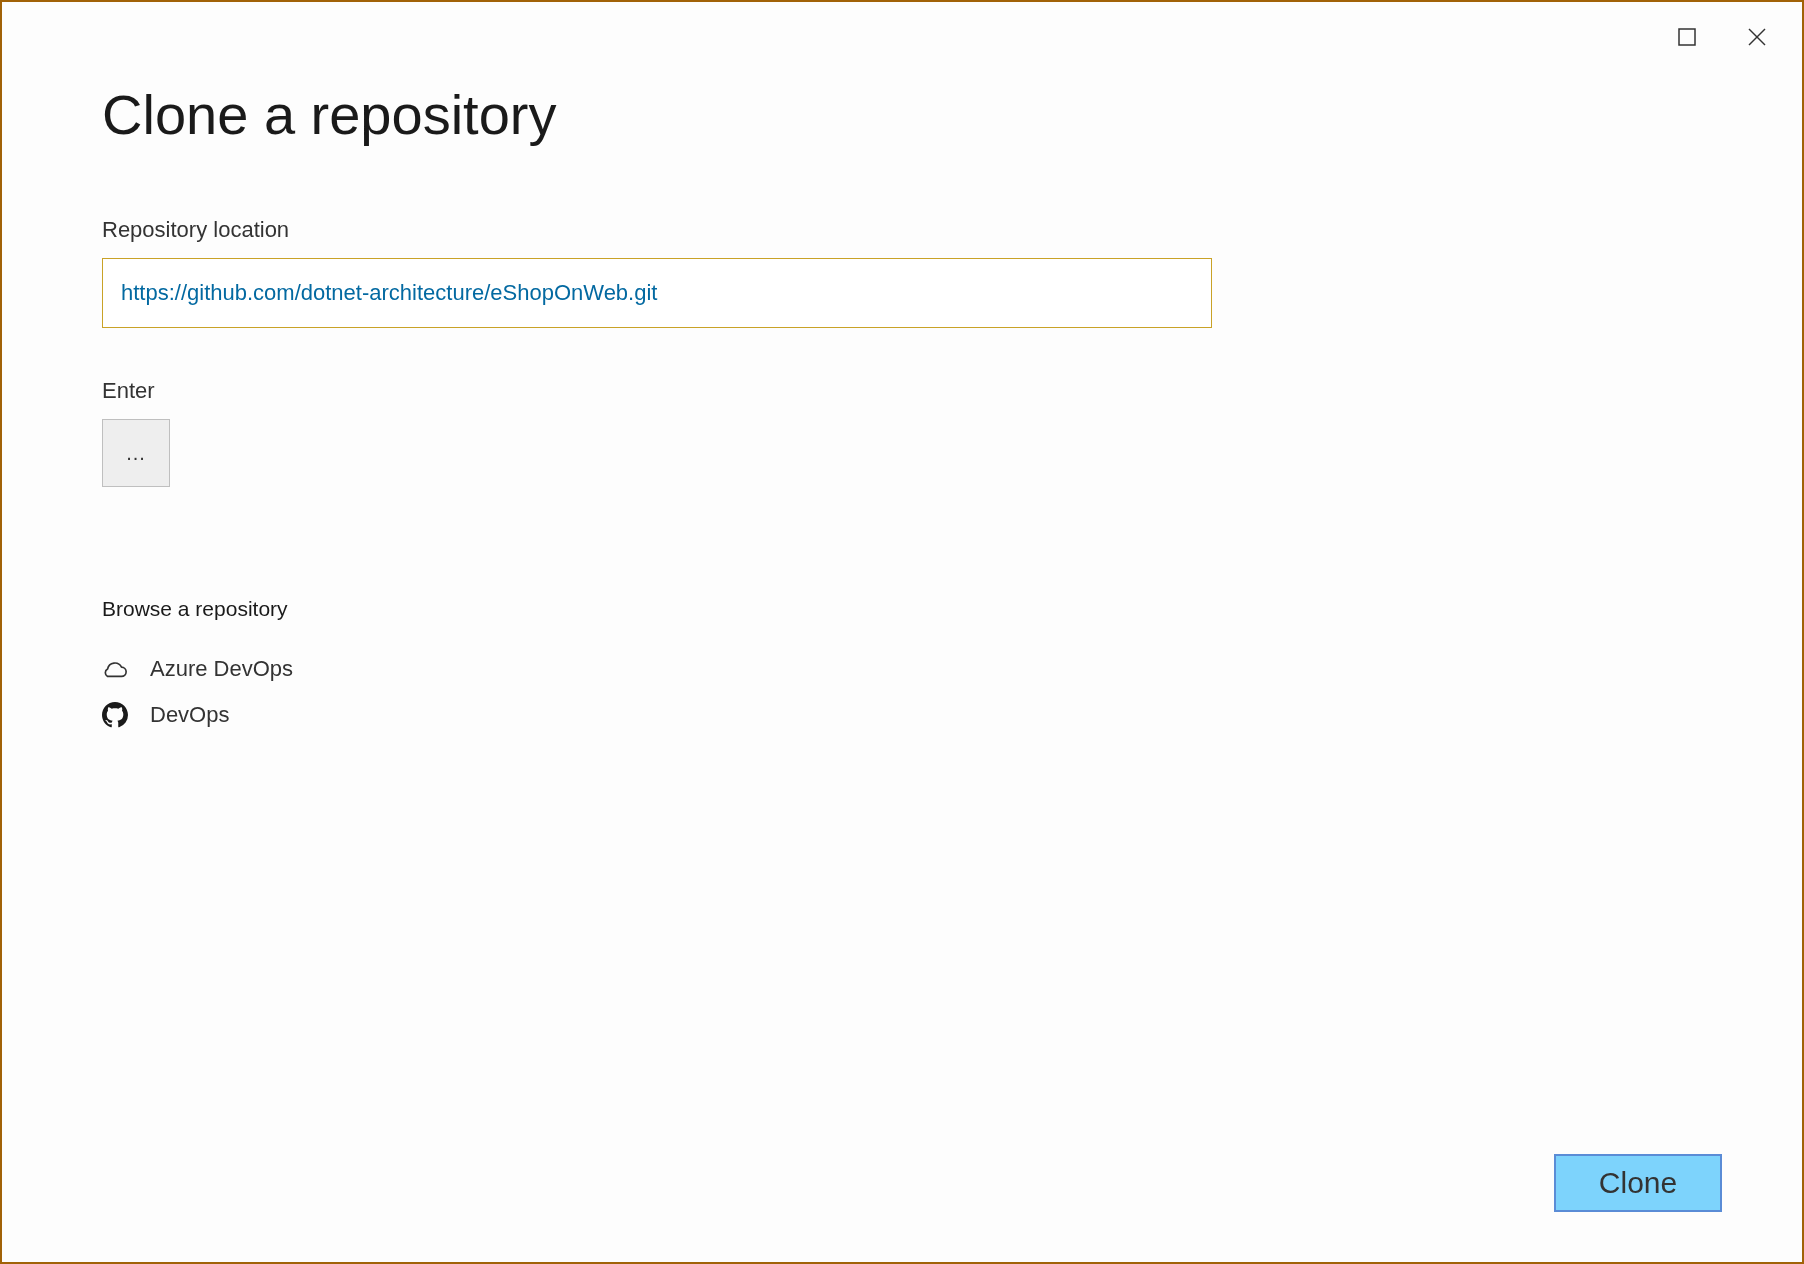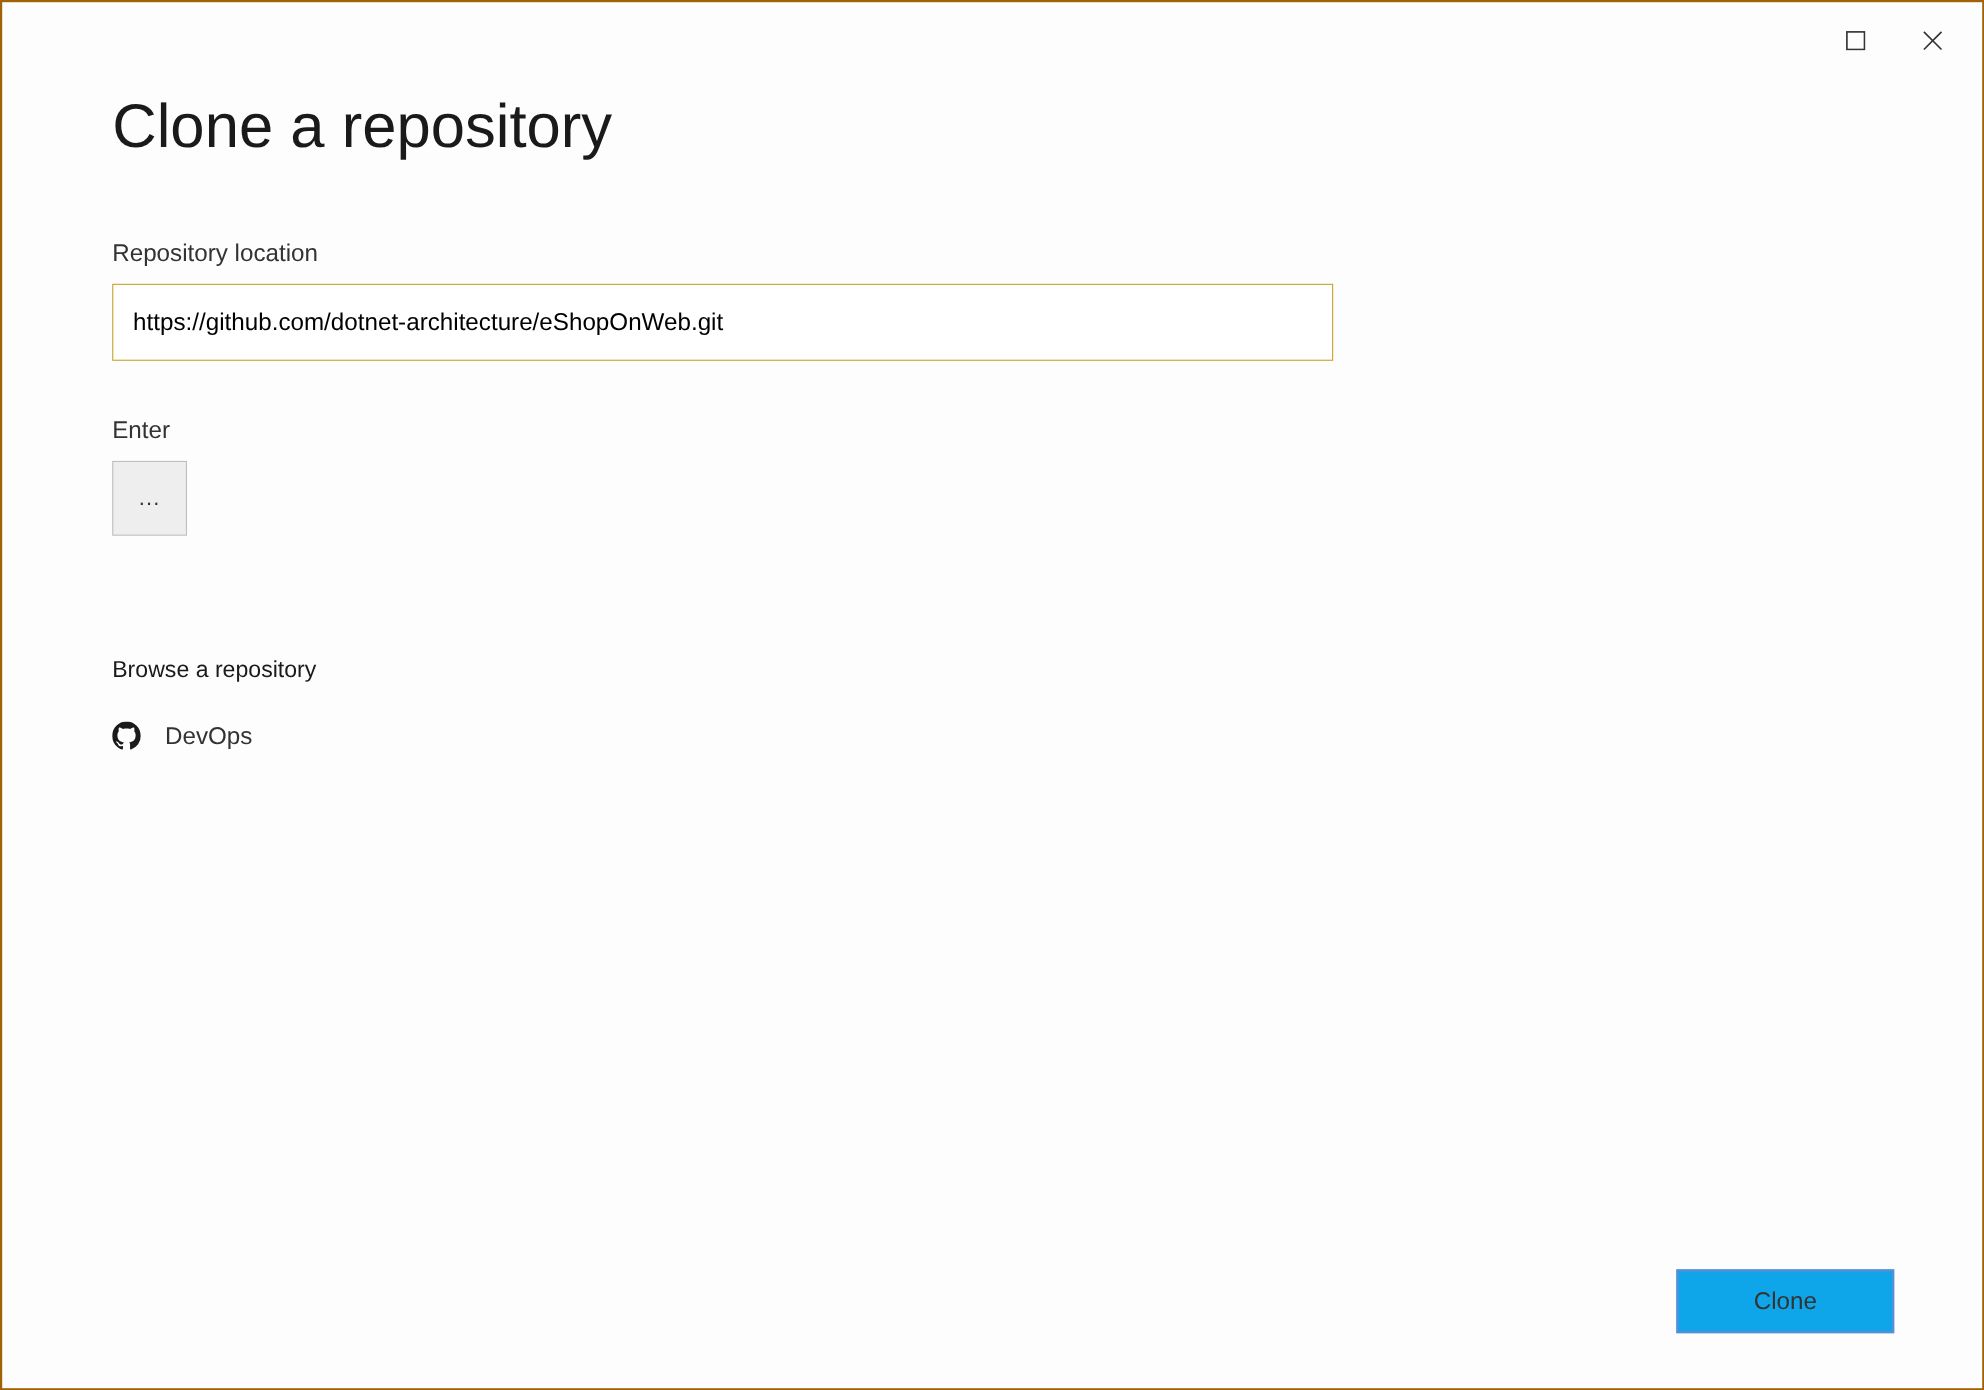--- a/index.html
+++ b/index.html
@@ -63,21 +63,21 @@
       color: #333;
       margin-bottom: 15px;
       display: block;
     }
     .text-input {
       width: 1110px;
       height: 70px;
       padding: 0 18px;
       font-size: 22px;
       font-family: inherit;
-      color: #000000;
+      color: #0369a1;
       background: #fff;
       border: 1px solid #8a8a8a;
       outline: none;
     }
     .text-input.focused {
       border: 1px solid #c9a227;
     }
     .field-group {
       margin-bottom: 50px;
     }
@@ -124,25 +124,25 @@
       align-items: center;
       justify-content: center;
       flex-shrink: 0;
     }
     .footer {
       position: absolute;
       bottom: 50px;
       right: 80px;
     }
     .clone-btn {
-      width: 198px;
+      width: 168px;
       height: 58px;
-      background: #0ea5e9;
+      background: #7dd3fc;
       border: 2px solid #5a8cd6;
-      font-size: 22px;
+      font-size: 30px;
       color: #333;
       cursor: pointer;
       font-family: inherit;
     }
   </style>
 </head>
 <body>
 
 <div class="window">
 
@@ -173,20 +173,28 @@
     <div class="field-group">
       <label class="field-label">Enter</label>
       <div class="path-row">
         <button class="browse-path-btn">...</button>
       </div>
     </div>
 
     <div class="browse-section">
       <h2 class="browse-heading">Browse a repository</h2>
 
+      <div class="provider-item">
+        <span class="provider-icon">
+          <svg width="28" height="20" viewBox="0 0 28 20">
+            <path d="M 21 18 A 5 5 0 0 0 21 8 A 8 8 0 0 0 6 10 A 4.5 4.5 0 0 0 6 18 Z" fill="none" stroke="#333" stroke-width="1.8" stroke-linejoin="round"></path>
+          </svg>
+        </span>
+        <span>Azure DevOps</span>
+      </div>
 
       <div class="provider-item">
         <span class="provider-icon">
           <svg width="26" height="26" viewBox="0 0 16 16">
             <path fill="#1a1a1a" d="M8 0C3.58 0 0 3.58 0 8c0 3.54 2.29 6.53 5.47 7.59.4.07.55-.17.55-.38 0-.19-.01-.82-.01-1.49-2.01.37-2.53-.49-2.69-.94-.09-.23-.48-.94-.82-1.13-.28-.15-.68-.52-.01-.53.63-.01 1.08.58 1.23.82.72 1.21 1.87.87 2.33.66.07-.52.28-.87.51-1.07-1.78-.2-3.64-.89-3.64-3.95 0-.87.31-1.59.82-2.15-.08-.2-.36-1.02.08-2.12 0 0 .67-.21 2.2.82.64-.18 1.32-.27 2-.27.68 0 1.36.09 2 .27 1.53-1.04 2.2-.82 2.2-.82.44 1.1.16 1.92.08 2.12.51.56.82 1.27.82 2.15 0 3.07-1.87 3.75-3.65 3.95.29.25.54.73.54 1.48 0 1.07-.01 1.93-.01 2.2 0 .21.15.46.55.38A8.013 8.013 0 0016 8c0-4.42-3.58-8-8-8z"></path>
           </svg>
         </span>
         <span>DevOps</span>
       </div>
     </div>

